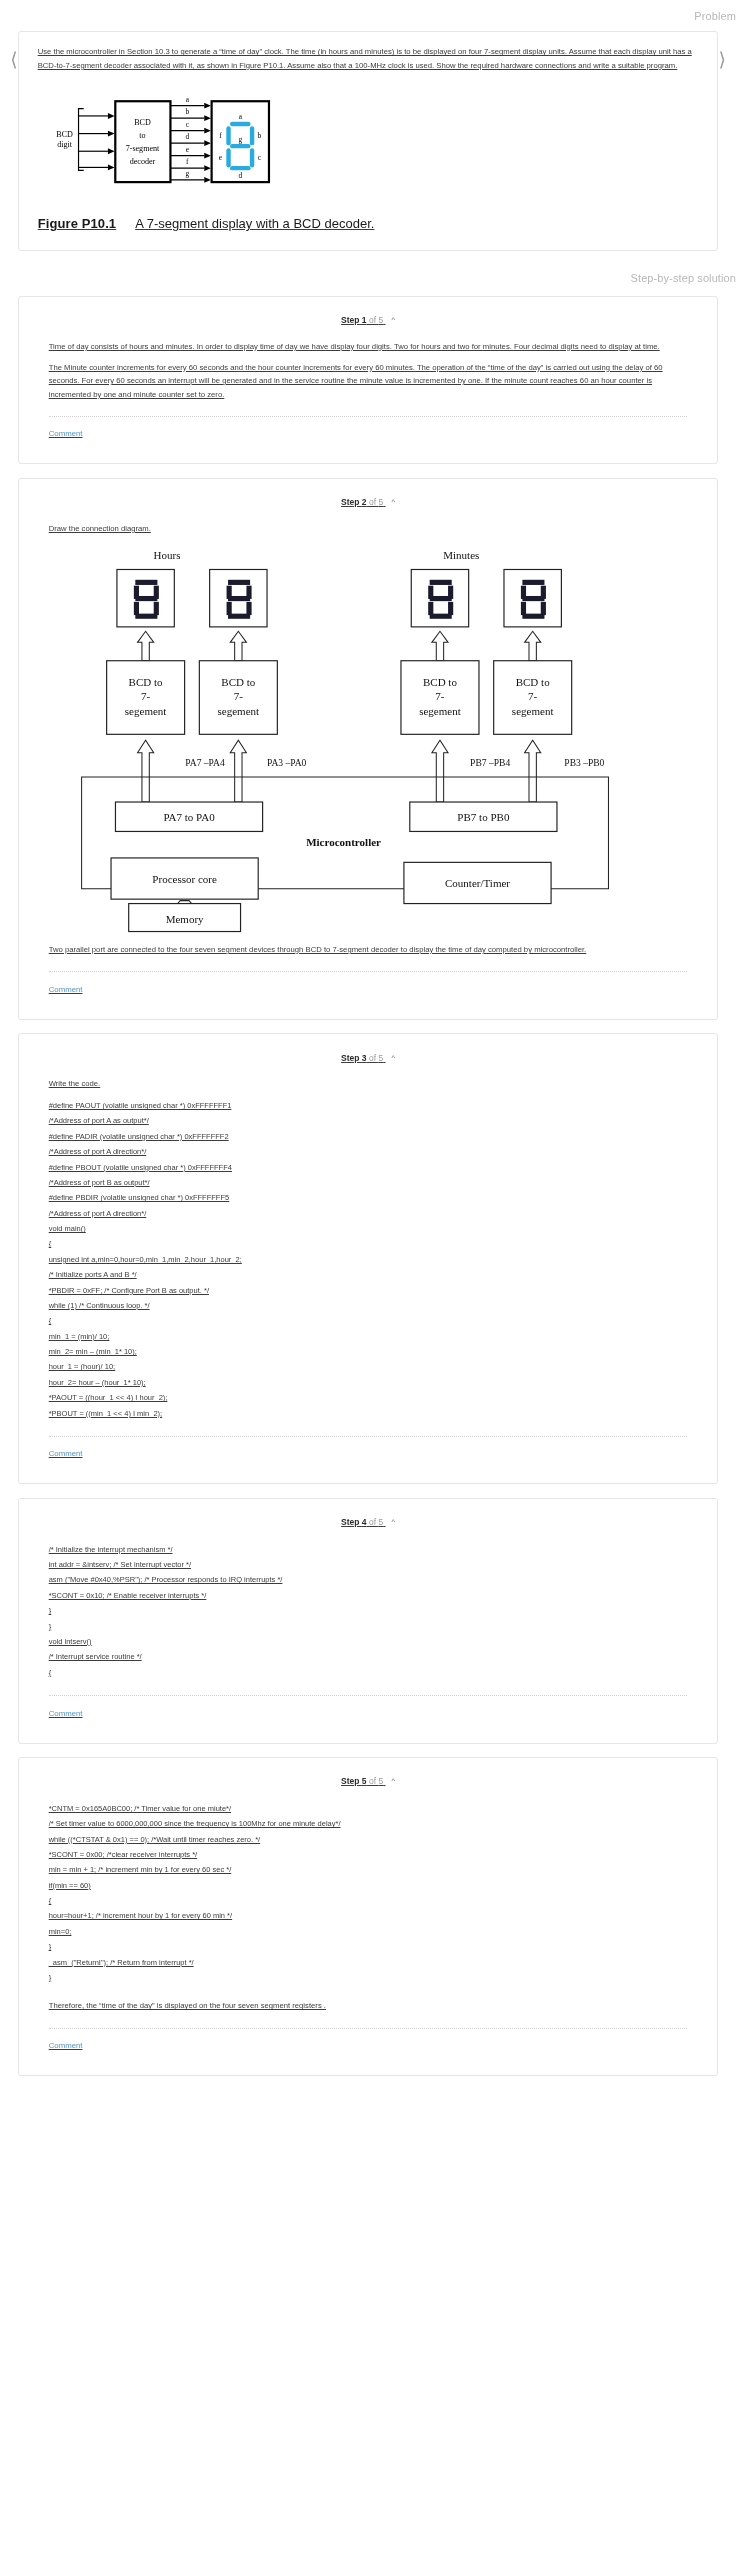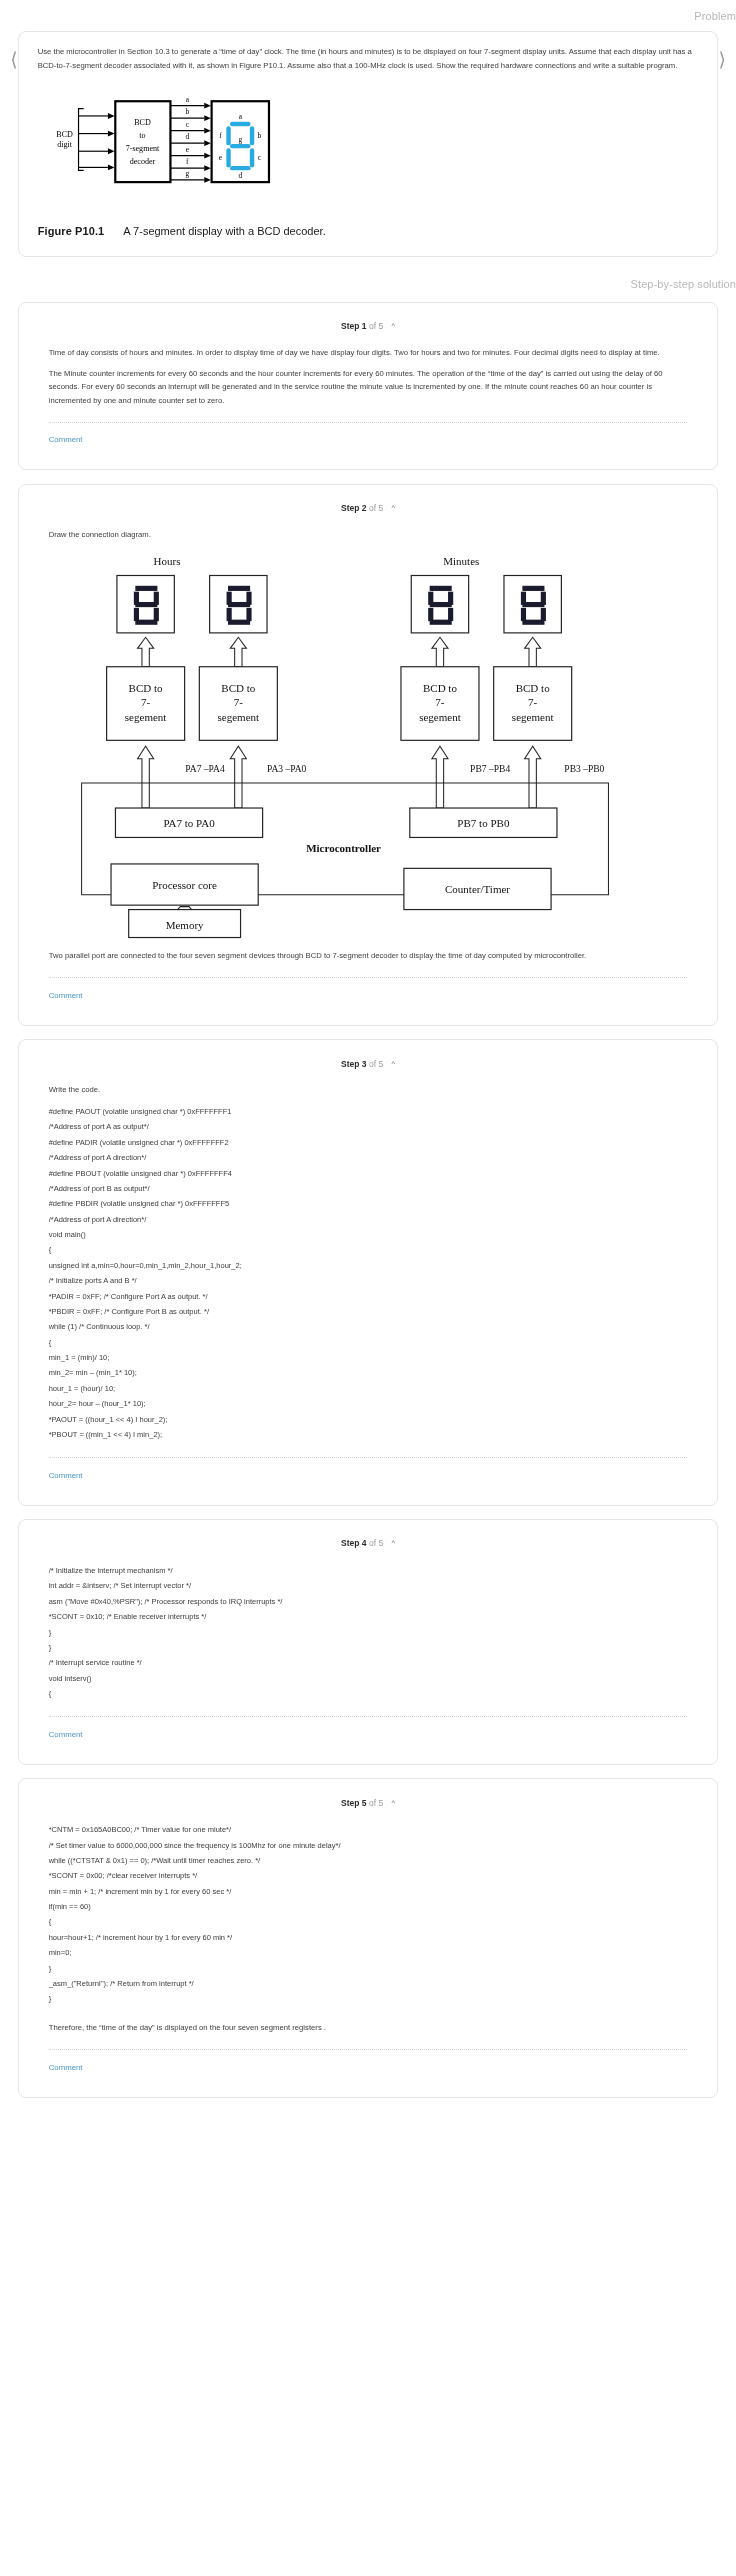--- a/index.html
+++ b/index.html
@@ -39,21 +39,22 @@
     font-weight: 300;
   }
   .nav-chevron.left { left: 4.4px; top: 50px; }
   .nav-chevron.right { right: 4.4px; top: 50px; }
 
   
   .card {
     margin: 0 17.7px;
     border: 0.7px solid #e6e6e6;
     background: #fff;
-    border-radius: 8px;
+    border-radius: 3px;
+    text-decoration: underline;
   }
   .card + .card { margin-top: 13.3px; }
 
   .problem-card { padding: 13.3px 19px 19px 19px; }
 
   .step-card { padding: 8px; }
   .step-header {
     text-align: center;
     font-size: 8.5px;
     padding: 10.3px 0 4.4px 0;
@@ -96,22 +97,22 @@
   .comment-link {
     color: #4d95c6;
     font-size: 7.8px;
     text-decoration: none;
     cursor: pointer;
   }
 
   
   .fig1-wrap { margin-top: 16px; }
   .fig-caption {
-    margin-top: 9px;
-    font-size: 11px;
+    margin-top: 0;
+    font-size: 13px;
     color: #1a1a1a;
     font-family: "Liberation Sans", sans-serif;
   }
   .fig-caption .fnum { font-weight: bold; letter-spacing: 0.1px; }
   .fig-caption .ftext { margin-left: 19px; }
 
   
   .fig2-wrap { margin: 2.9px 0 7.4px 0; }
 
   svg text { font-family: "Liberation Serif", serif; }
@@ -398,21 +399,20 @@
         <div class="code-line">#define PADIR (volatile unsigned char *) 0xFFFFFFF2</div>
         <div class="code-line">/*Address of port A direction*/</div>
         <div class="code-line">#define PBOUT (volatile unsigned char *) 0xFFFFFFF4</div>
         <div class="code-line">/*Address of port B as output*/</div>
         <div class="code-line">#define PBDIR (volatile unsigned char *) 0xFFFFFFF5</div>
         <div class="code-line">/*Address of port A direction*/</div>
         <div class="code-line">void main()</div>
         <div class="code-line">{</div>
         <div class="code-line">unsigned int a,min=0,hour=0,min_1,min_2,hour_1,hour_2;</div>
         <div class="code-line">/* Initialize ports A and B */</div>
-        <div class="code-line">*PADIR = 0xFF; /* Configure Port A as output. */</div>
         <div class="code-line">*PBDIR = 0xFF; /* Configure Port B as output. */</div>
         <div class="code-line">while (1) /* Continuous loop. */</div>
         <div class="code-line">{</div>
         <div class="code-line">min_1 = (min)/ 10;</div>
         <div class="code-line">min_2= min – (min_1* 10);</div>
         <div class="code-line">hour_1 = (hour)/ 10;</div>
         <div class="code-line">hour_2= hour – (hour_1* 10);</div>
         <div class="code-line">*PAOUT = ((hour_1 &lt;&lt; 4) I hour_2);</div>
         <div class="code-line">*PBOUT = ((min_1 &lt;&lt; 4) I min_2);</div>
       </div>
@@ -430,22 +430,22 @@
       <span class="caret">^</span>
     </div>
     <div class="step-body">
       <div>
         <div class="code-line">/* Initialize the interrupt mechanism */</div>
         <div class="code-line">int addr = &amp;intserv; /* Set interrupt vector */</div>
         <div class="code-line">asm ("Move #0x40,%PSR"); /* Processor responds to IRQ interrupts */</div>
         <div class="code-line">*SCONT = 0x10; /* Enable receiver interrupts */</div>
         <div class="code-line">}</div>
         <div class="code-line">}</div>
+        <div class="code-line">void intserv()</div>
         <div class="code-line">/* Interrupt service routine */</div>
-        <div class="code-line">void intserv()</div>
         <div class="code-line">{</div>
       </div>
     </div>
     <hr class="divider">
     <div class="comment-row">
       <a class="comment-link">Comment</a>
     </div>
   </div>
 
   <div class="card step-card">

